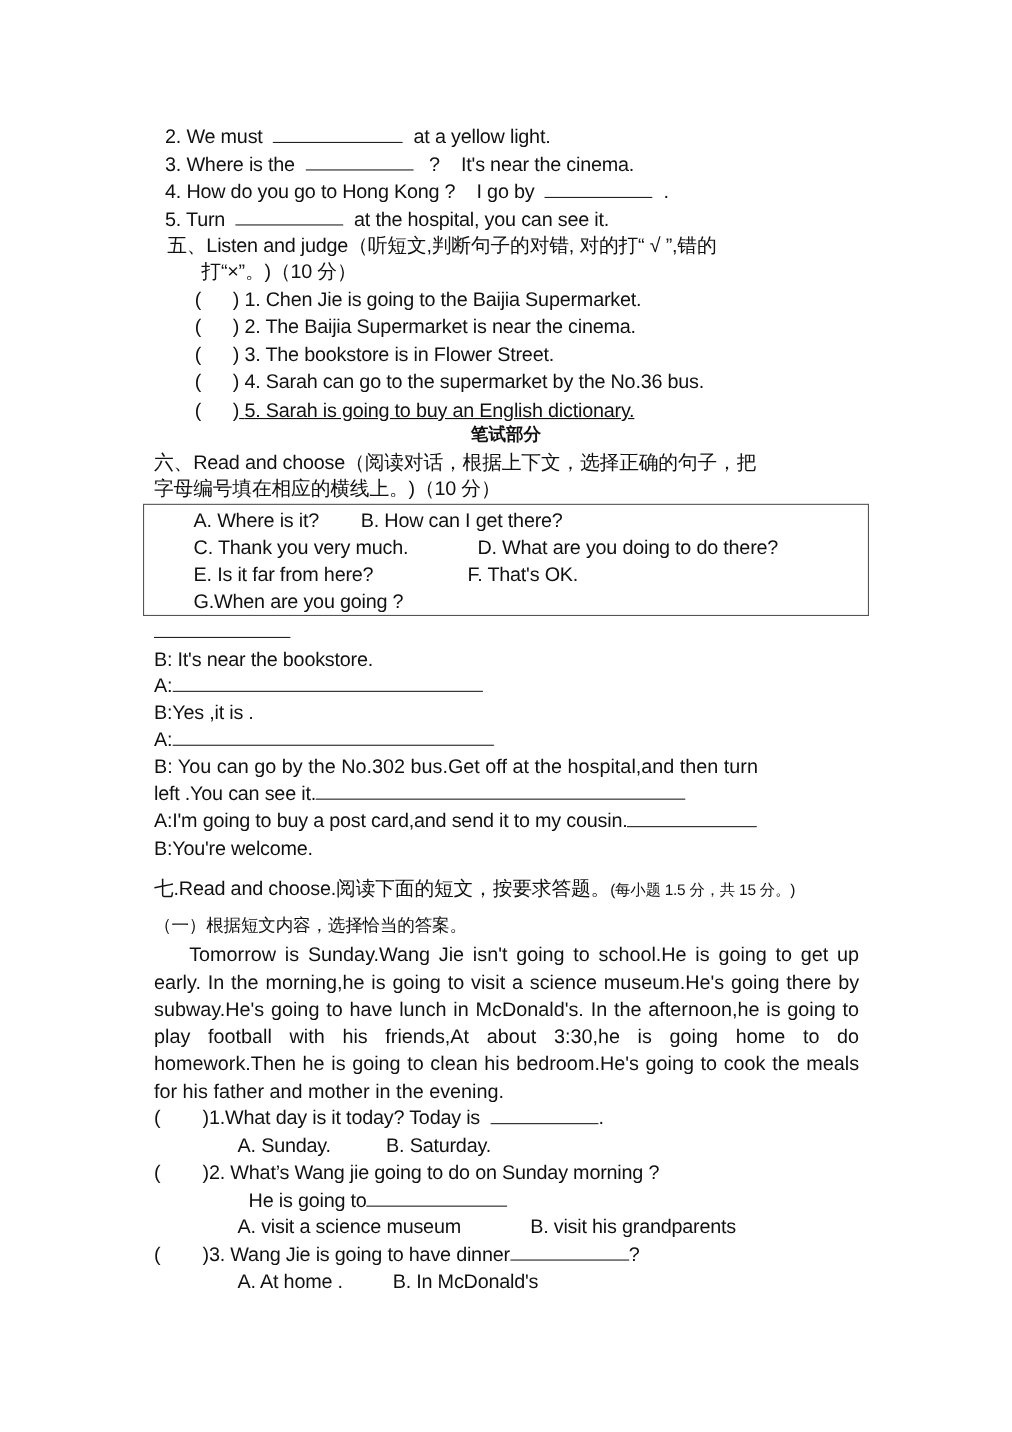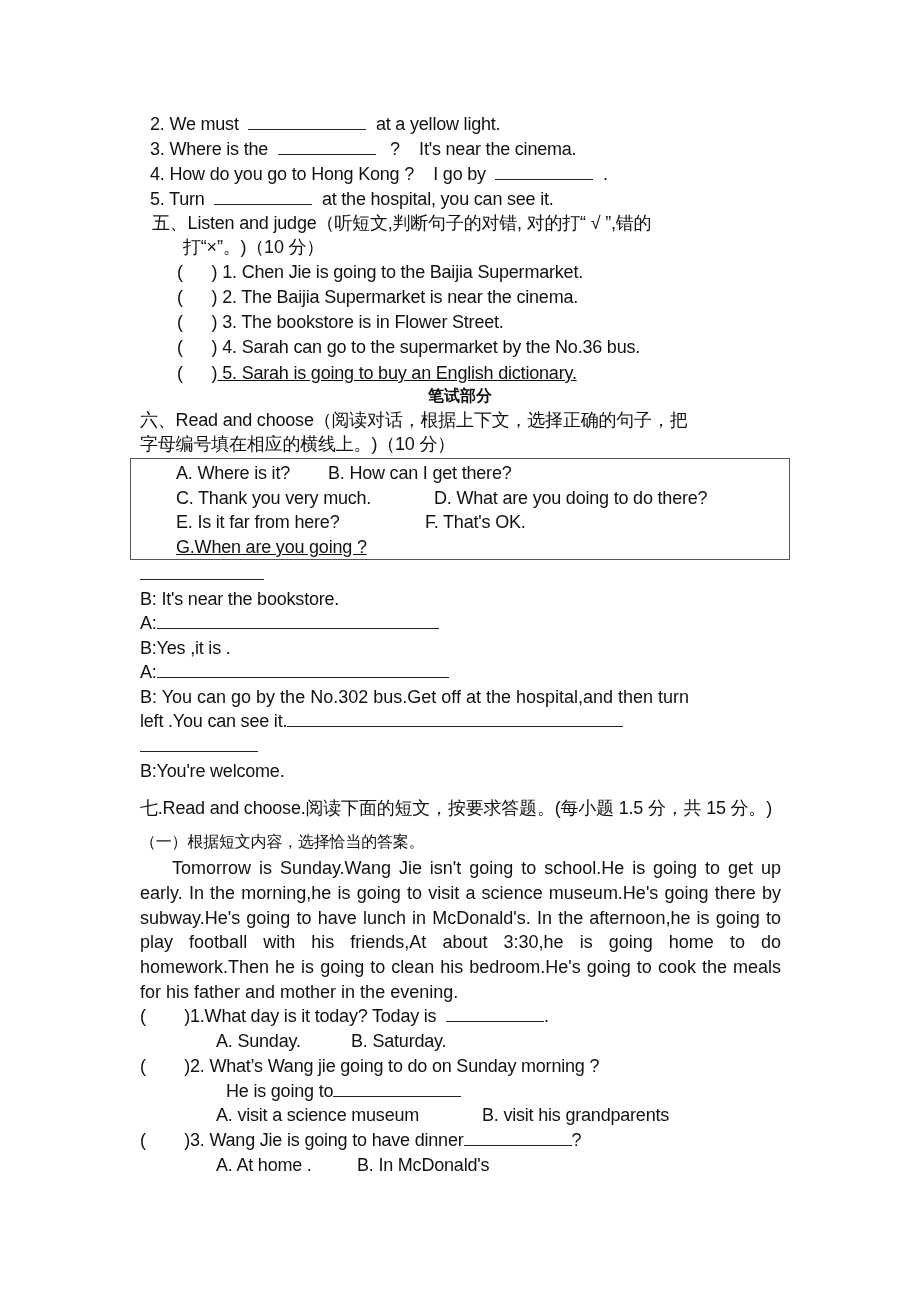--- a/index.html
+++ b/index.html
@@ -9,21 +9,21 @@
       color: #111111;
     }
     .ln { position: absolute; font-size: 18px; line-height: 24px; white-space: pre; letter-spacing: -0.2px; }
     .blank { display: inline-block; border-bottom: 1px solid #222; height: 16px; vertical-align: baseline; }
     .paren { display: inline-block; }
     .box {
       position: absolute; left: 130px; top: 458px; width: 658px; height: 100px;
       border: 1px solid #555;
     }
     .center-title { position: absolute; left: 0; width: 920px; text-align: center; font-size: 16px; font-weight: bold; line-height: 24px; }
-    .small { font-size: 18px; }
+    .small { font-size: 14px; }
     .justify { position: absolute; left: 140px; width: 641px; font-size: 18px; line-height: 24.8px; text-align: justify; }
   </style>
 </head>
 <body>
 
 <div class="ln" style="left:150px; top:112px;"><span>2.</span> <span>We must</span>  <span class="blank" style="width:118px;"></span>  <span>at a yellow light.</span></div>
 
 <div class="ln" style="left:150px; top:137px;"><span>3.</span> <span>Where is the</span>  <span class="blank" style="width:98px;"></span>   <span>?    It's near the cinema.</span></div>
 
 <div class="ln" style="left:150px; top:162px;"><span>4.</span> <span>How do you go to Hong Kong ?    I go by</span>  <span class="blank" style="width:98px;"></span>  <span>.</span></div>
@@ -44,30 +44,30 @@
 <div class="ln" style="left:140px; top:408px;">六、Read and choose（阅读对话，根据上下文，选择正确的句子，把</div>
 <div class="ln" style="left:140px; top:432px;">字母编号填在相应的横线上。)（10 分）</div>
 
 <div class="box"></div>
 <div class="ln" style="left:176px; top:461px;">A. Where is it?</div>
 <div class="ln" style="left:328px; top:461px;">B. How can I get there?</div>
 <div class="ln" style="left:176px; top:486px;">C. Thank you very much.</div>
 <div class="ln" style="left:434px; top:486px;text-align:center;">D. What are you doing to do there?</div>
 <div class="ln" style="left:176px; top:510px;">E. Is it far from here?</div>
 <div class="ln" style="left:425px; top:510px;">F. That's OK.</div>
-<div class="ln" style="left:176px; top:535px;text-decoration:underline;">G.When are you going ?</div>
+<div class="ln" style="left:176px; top:535px;">G.When are you going ?</div>
 
 <div class="ln" style="left:140px; top:562px;"><span class="blank" style="width:124px;"></span></div>
 <div class="ln" style="left:140px; top:587px;">B: It's near the bookstore.</div>
 <div class="ln" style="left:140px; top:611px;"><span>A:</span><span class="blank" style="width:282px;"></span></div>
 <div class="ln" style="left:140px; top:636px;">B:Yes ,it is .</div>
 <div class="ln" style="left:140px; top:660px;"><span>A:</span><span class="blank" style="width:292px;"></span></div>
 <div class="justify" style="top:685px;"><span>B: You can go by the No.302 bus.Get off at the hospital,and then turn</span></div>
 <div class="ln" style="left:140px; top:709px;"><span>left .You can see it.</span><span class="blank" style="width:336px;"></span></div>
-<div class="ln" style="left:140px; top:734px;"><span class="blank" style="width:118px;"></span></div>
+<div class="ln" style="left:140px; top:734px;"><span>A:I'm going to buy a post card,and send it to my cousin.</span><span class="blank" style="width:118px;"></span></div>
 <div class="ln" style="left:140px; top:759px;text-align:right;">B:You're welcome.</div>
 
 <div class="ln" style="left:140px; top:796px;"><span>七.Read and choose.阅读下面的短文，按要求答题。</span><span class="small">(每小题 1.5 分，共 15 分。)</span></div>
 <div class="ln" style="left:140px; top:830px; font-size:16px;">（一）根据短文内容，选择恰当的答案。</div>
 
 <div class="justify" style="top:856px; text-indent:32px;">Tomorrow is Sunday.Wang Jie isn't going to school.He is going to get up early. In the morning,he is going to visit a science museum.He's going there by subway.He's going to have lunch in McDonald's. In the afternoon,he is going to play football with his friends,At about 3:30,he is going home to do homework.Then he is going to clean his bedroom.He's going to cook the meals for his father and mother in the evening.</div>
 
 <div class="ln" style="left:140px; top:1004px;"><span>(        )</span><span>1.What day is it today? Today is</span>  <span class="blank" style="width:98px;"></span><span>.</span></div>
 <div class="ln" style="left:216px; top:1029px;">A. Sunday.</div>
 <div class="ln" style="left:351px; top:1029px;">B. Saturday.</div>

